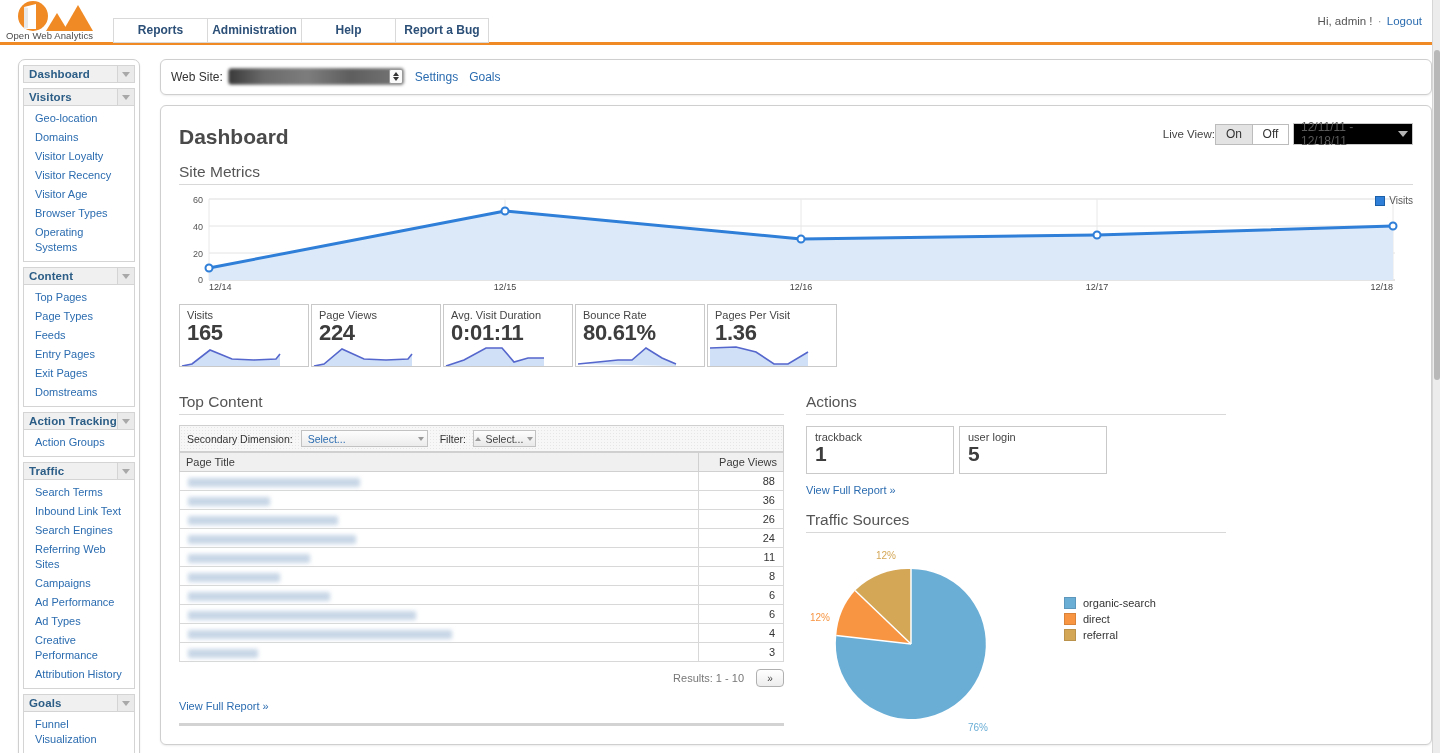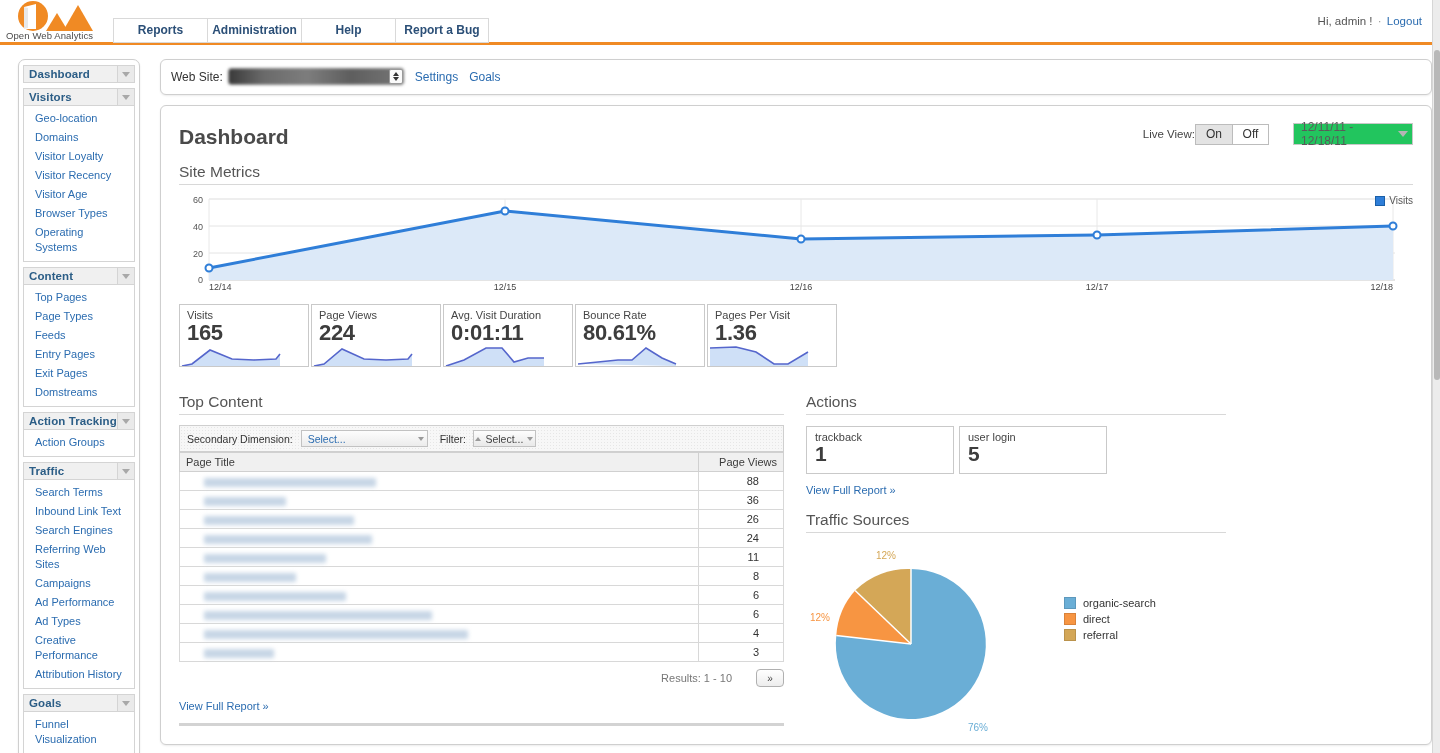--- a/index.html
+++ b/index.html
@@ -181,24 +181,24 @@
   .lv-btns { display: flex; }
   .lv-btn {
     width: 37px; height: 21px;
     border: 1px solid #bcbcbc;
     font-size: 12px; color: #333;
     display: flex; align-items: center; justify-content: center;
     background: #fff; cursor: pointer;
   }
   .lv-btn.on { background: #e3e3e3; border-right: none; }
   .daterange {
-    margin-left: 24px;
+    margin-left: 4px;
     width: 120px; height: 22px;
     border: 1px solid #c8c8c8;
-    background: #22c55e;
+    background: #000000;
     display: flex; align-items: center; justify-content: flex-end;
     padding: 0 4px 0 7px;
     font-size: 12px; color: #5a5a5a;
     cursor: pointer;
   }
   .dr-tri {
     width: 0; height: 0;
     border-left: 5px solid transparent;
     border-right: 5px solid transparent;
     border-top: 6px solid #b5b5b5;
@@ -298,36 +298,36 @@
     border: 1px solid #d0d0d0;
     font-size: 11px; font-weight: normal; color: #3b3b3b;
     text-align: left;
     padding: 3px 6px;
     height: 19px;
   }
   table.tc th.num { text-align: right; width: 85px; }
   table.tc td {
     border: 1px solid #d8d8d8;
     font-size: 11px;
-    padding: 3px 24px;
+    padding: 3px 8px;
     height: 19px;
     color: #2b6cb0;
   }
   table.tc td.num { text-align: right; color: #333; }
   .redact {
     display: inline-block;
     height: 9px;
     background: #c7d6e6;
     filter: blur(2.2px);
     vertical-align: middle;
     border-radius: 1px;
   }
   .tablefoot {
     display: flex; align-items: center; justify-content: flex-end;
-    margin-top: 7px; gap: 24px;
+    margin-top: 7px; gap: 12px;
   }
   .res-lbl { font-size: 11px; color: #777; }
   .nextbtn {
     width: 28px; height: 18px;
     border: 1px solid #b0b0b0;
     border-radius: 4px;
     background: linear-gradient(#ffffff,#ededed);
     display: flex; align-items: center; justify-content: center;
     font-size: 10px; color: #444; cursor: pointer;
   }

